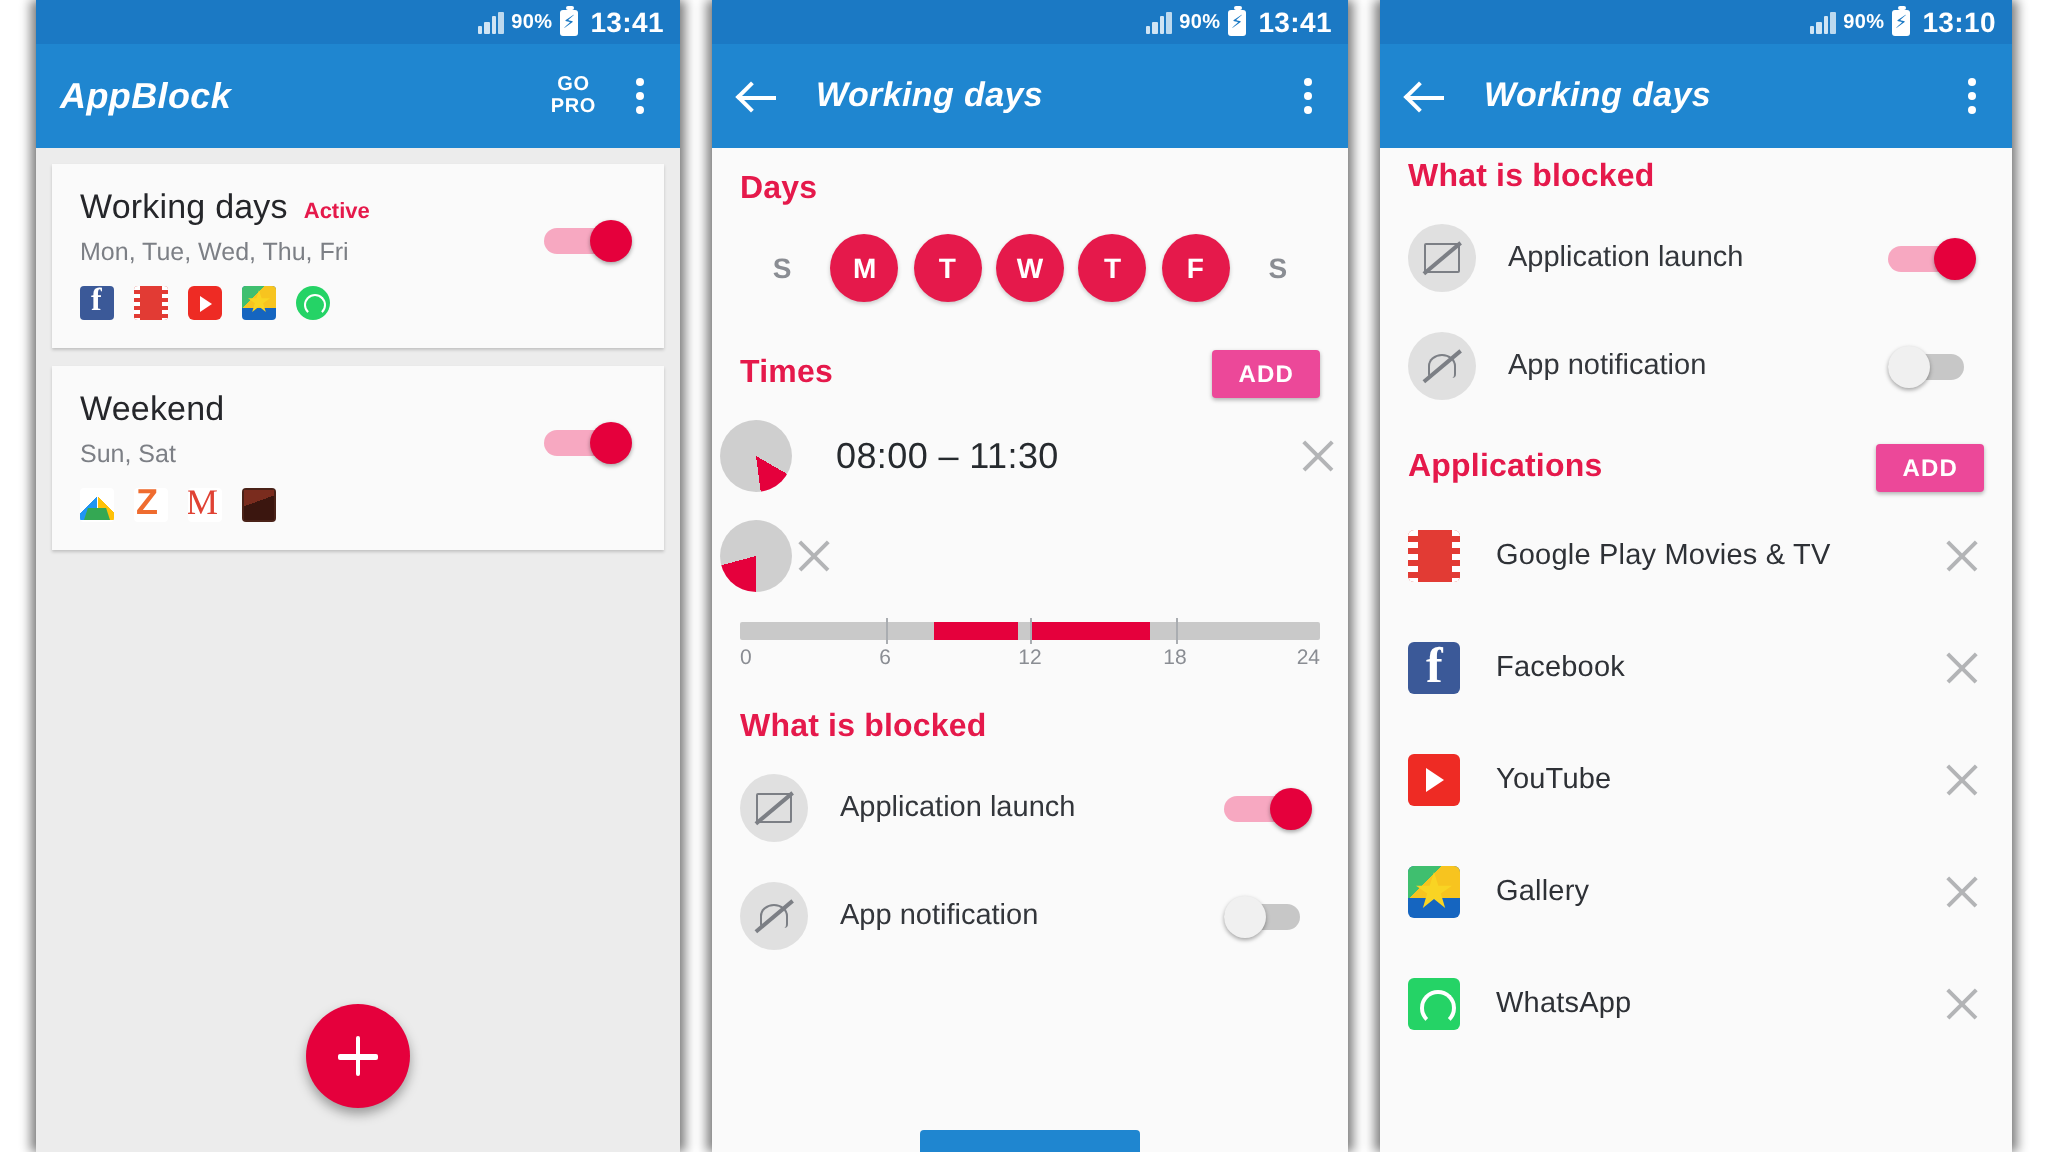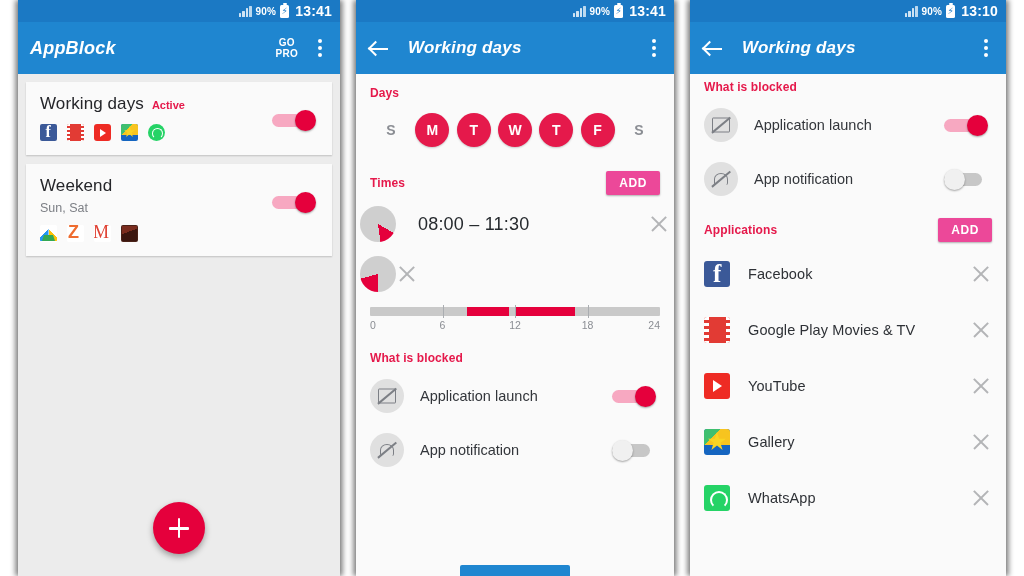--- a/index.html
+++ b/index.html
@@ -155,21 +155,21 @@
   .fab:before,.fab:after{content:"";position:absolute;background:#fff;border-radius:1px;}
   .fab:before{left:16px;top:25px;width:20px;height:2.5px;}
   .fab:after{left:24.8px;top:16px;width:2.5px;height:20px;}
 
   
   .content{background:#fafafa;height:502px;overflow:hidden;position:relative;}
   .sec-head{
     display:flex;align-items:center;justify-content:space-between;
     padding:12px 14px 4px 14px;
   }
-  .sec-title{font-size:12px;color:#e5194b;font-weight:bold;letter-spacing:.1px;}
+  .sec-title{font-size:16px;color:#e5194b;font-weight:bold;letter-spacing:.1px;}
   .addbtn{
     background:#ec4899;color:#fff;font-size:12px;font-weight:bold;letter-spacing:.6px;
     padding:5px 13px;border:none;border-radius:2px;cursor:pointer;
     box-shadow:0 1px 2px rgba(0,0,0,.3);
   }
   .days-row{display:flex;align-items:center;justify-content:space-between;padding:9px 18px 12px 18px;}
   .day{
     width:34px;height:34px;border-radius:50%;display:flex;align-items:center;justify-content:center;
     font-size:14px;font-weight:bold;color:#8a8d93;cursor:pointer;
   }
@@ -261,20 +261,21 @@
         </div>
     </div>
 
     <div class="body1">
 
       <div class="card">
         <div class="card-title-row">
           <span class="card-title">Working days</span>
           <span class="badge-active">Active</span>
         </div>
+        <div class="card-sub">Mon, Tue, Wed, Thu, Fri</div>
         <div class="icon-row">
           <span class="appicon ic-fb"></span>
           <span class="appicon ic-movies"></span>
           <span class="appicon ic-yt"></span>
           <span class="appicon ic-gallery"></span>
           <span class="appicon ic-wa"></span>
         </div>
         <div class="toggle">
           <span class="track"></span>
             <span class="knob"></span>
@@ -469,28 +470,28 @@
             <span class="knob"></span>
           </div>
       </div>
 
       <div class="sec-head">
         <span class="sec-title">Applications</span>
         <button class="addbtn">ADD</button>
       </div>
 
       <div class="app-row">
+        <span class="appicon big ic-movies"></span>
+        <span class="app-name">Google Play Movies &amp; TV</span>
+        <span class="xclose"></span>
+      </div>
+
+      <div class="app-row">
         <span class="appicon big ic-fb"></span>
         <span class="app-name">Facebook</span>
-        <span class="xclose"></span>
-      </div>
-
-      <div class="app-row">
-        <span class="appicon big ic-movies"></span>
-        <span class="app-name">Google Play Movies &amp; TV</span>
         <span class="xclose"></span>
       </div>
 
       <div class="app-row">
         <span class="appicon big ic-yt"></span>
         <span class="app-name">YouTube</span>
         <span class="xclose"></span>
       </div>
 
       <div class="app-row">

